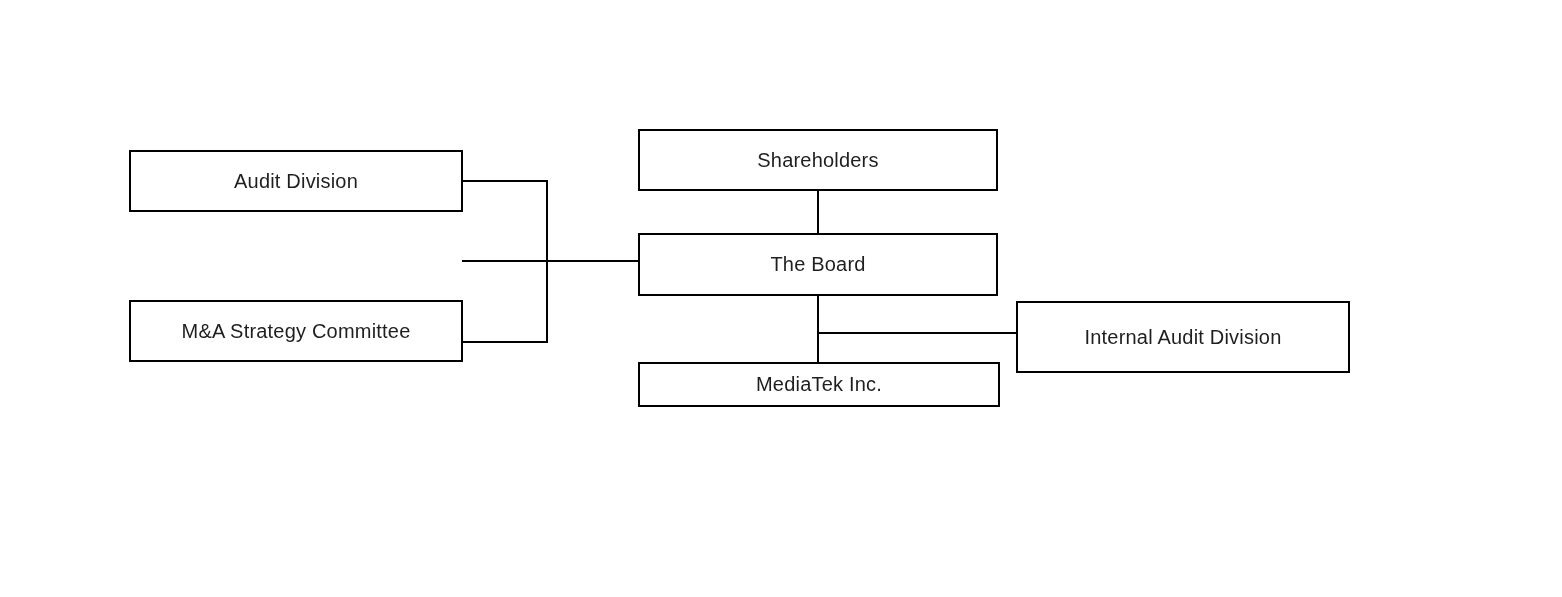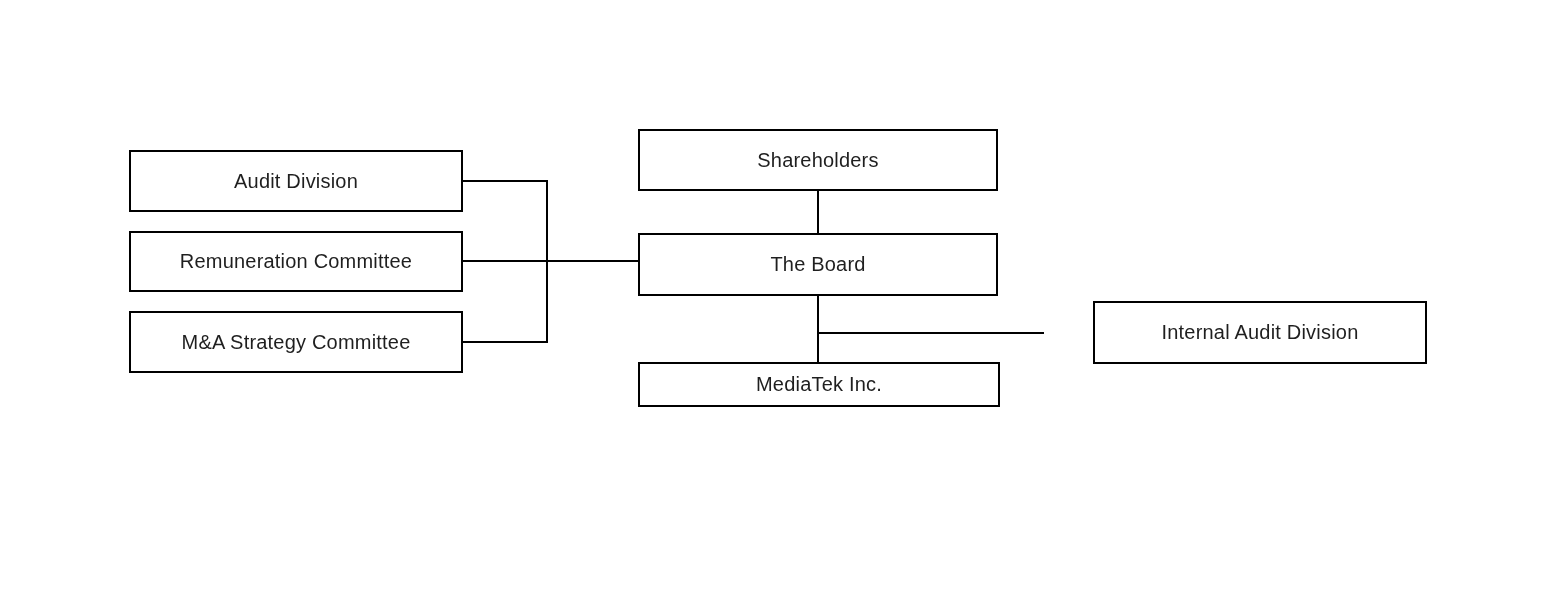--- a/index.html
+++ b/index.html
@@ -29,25 +29,25 @@
     z-index: 2;
   }
   .edge {
     position: absolute;
     background: #000000;
     z-index: 1;
   }
   
   .n-audit        { left: 129px; top: 150px; width: 334px; height: 62px; }
   .n-remuneration { left: 129px; top: 231px; width: 334px; height: 61px; }
-  .n-ma           { left: 129px; top: 311px; width: 334px; height: 62px; }
+  .n-ma           { left: 129px; top: 300px; width: 334px; height: 62px; }
   .n-shareholders { left: 638px; top: 129px; width: 360px; height: 62px; }
   .n-board        { left: 638px; top: 233px; width: 360px; height: 63px; }
   .n-mediatek     { left: 638px; top: 362px; width: 362px; height: 45px; }
-  .n-iad          { left: 1093px; top: 301px; width: 334px; height: 63px; }
+  .n-iad          { left: 1016px; top: 301px; width: 334px; height: 72px; }
   
   .e-audit-h        { left: 462px;  top: 180px; width: 86px;  height: 2px; }
   .e-remuneration-h { left: 462px;  top: 260px; width: 177px; height: 2px; }
   .e-ma-h           { left: 462px;  top: 341px; width: 86px;  height: 2px; }
   .e-committee-v    { left: 546px;  top: 180px; width: 2px;   height: 163px; }
   .e-share-board-v  { left: 817px;  top: 190px; width: 2px;   height: 44px; }
   .e-board-mtk-v    { left: 817px;  top: 295px; width: 2px;   height: 68px; }
   .e-iad-h          { left: 818px;  top: 332px; width: 226px; height: 2px; }
 </style>
 </head>
@@ -60,23 +60,20 @@
   <div class="edge e-ma-h"></div>
   <div class="edge e-committee-v"></div>
   <div class="edge e-share-board-v"></div>
   <div class="edge e-board-mtk-v"></div>
   <div class="edge e-iad-h"></div>
 
   <div class="node n-audit">
     <span>Audit Division</span>
   </div>
 
-  <div class="node n-remuneration">
-    <span>Remuneration Committee</span>
-  </div>
 
   <div class="node n-ma">
     <span>M&amp;A Strategy Committee</span>
   </div>
 
   <div class="node n-shareholders">
     <span>Shareholders</span>
   </div>
 
   <div class="node n-board">

